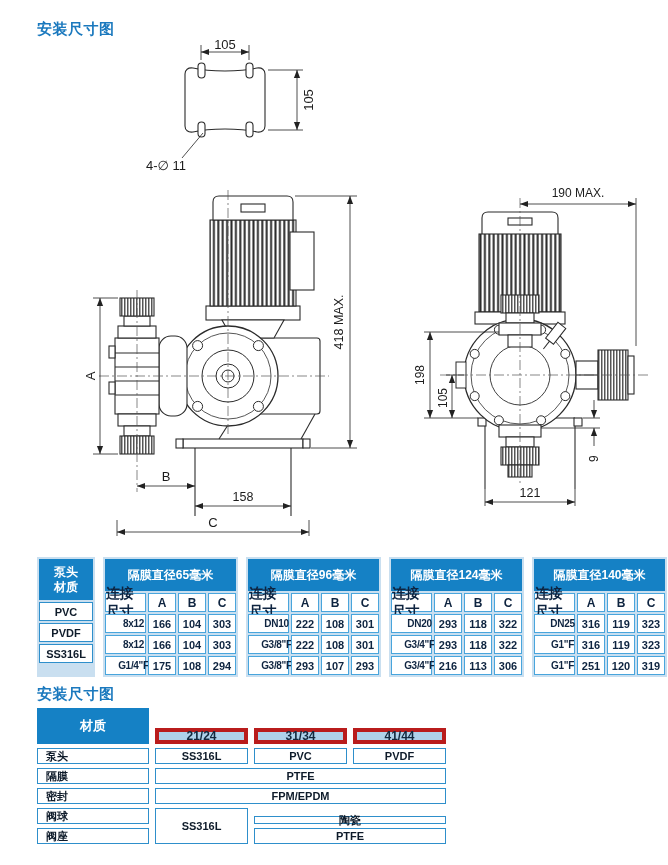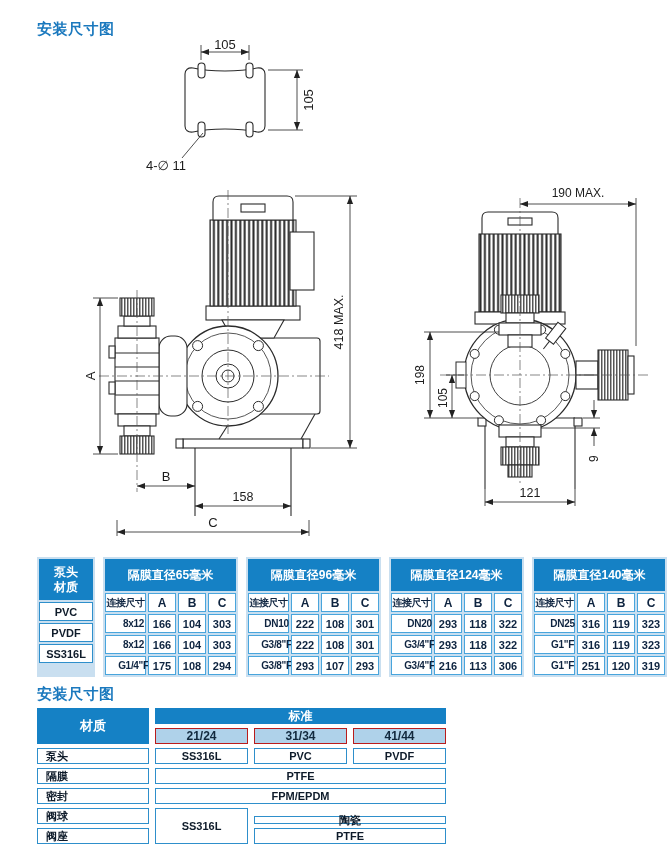--- a/index.html
+++ b/index.html
@@ -20,33 +20,33 @@
   .mat-cell{background:#fff;border:1.5px solid #2E8FCB;display:flex;align-items:center;justify-content:center;
             font-size:11px;font-weight:bold;color:#0E1B2A;box-sizing:border-box;}
   .dim-group{display:flex;flex-direction:column;gap:2px;}
   .dim-group-title{background:#1581C5;color:#fff;height:32px;font-size:12px;font-weight:bold;
                    display:flex;align-items:center;justify-content:center;white-space:nowrap;}
   .dim-grid{display:grid;grid-template-columns:41px 28px 28px 28px;grid-auto-rows:19px;gap:2px;}
   .hcell,.dcell{background:#fff;border:1.5px solid #49A5DC;box-sizing:border-box;
                 display:flex;align-items:center;justify-content:center;
                 font-weight:bold;color:#0E2440;}
   .hcell{font-size:12px;}
-  .hcell.conn{font-size:10px;letter-spacing:-0.5px;}
+  .hcell.conn{font-size:14px;letter-spacing:-0.5px;}
   .dcell{font-size:11px;}
   .dcell.conn{font-size:10px;letter-spacing:-0.3px;padding-left:16px;}
 
   
   .mat-table{position:absolute;left:37px;top:708px;display:grid;
              grid-template-columns:112px 93px 93px 93px;grid-auto-rows:16px;gap:4px 6px;}
   .mt-corner{grid-column:1;grid-row:1/3;background:#1581C5;color:#fff;font-size:13px;font-weight:bold;
              display:flex;align-items:center;justify-content:center;}
   .mt-standard{grid-column:2/5;grid-row:1;background:#1581C5;color:#fff;font-size:12px;font-weight:bold;
                display:flex;align-items:center;justify-content:center;}
   .mt-size{background:#AFD2EA;color:#12293E;font-size:12px;font-weight:bold;
-           display:flex;align-items:center;justify-content:center;border:1px solid #b91c1c;box-sizing:border-box;}
+           display:flex;align-items:center;justify-content:center;border:4px solid #b91c1c;box-sizing:border-box;}
   .mt-label,.mt-val{background:#fff;border:1.5px solid #2E8FCB;box-sizing:border-box;
                     font-size:11px;font-weight:bold;color:#0E1B2A;display:flex;align-items:center;}
   .mt-label{padding-left:8px;}
   .mt-val{justify-content:center;}
 </style>
 </head>
 <body>
 
 <div class="page">
 
@@ -370,21 +370,20 @@
         <div class="dcell">120</div>
         <div class="dcell">319</div>
       </div>
     </div>
   </div>
 
   <div class="sec-title" id="title-material">安装尺寸图</div>
 
   <div class="mat-table">
     <div class="mt-corner">材质</div>
-    <div class="mt-standard">标准</div>
     <div class="mt-size" style="grid-column:2;grid-row:2;">21/24</div>
     <div class="mt-size" style="grid-column:3;grid-row:2;">31/34</div>
     <div class="mt-size" style="grid-column:4;grid-row:2;">41/44</div>
 
     <div class="mt-label" style="grid-column:1;grid-row:3;">泵头</div>
     <div class="mt-val" style="grid-column:2;grid-row:3;">SS316L</div>
     <div class="mt-val" style="grid-column:3;grid-row:3;">PVC</div>
     <div class="mt-val" style="grid-column:4;grid-row:3;">PVDF</div>
 
     <div class="mt-label" style="grid-column:1;grid-row:4;">隔膜</div>

